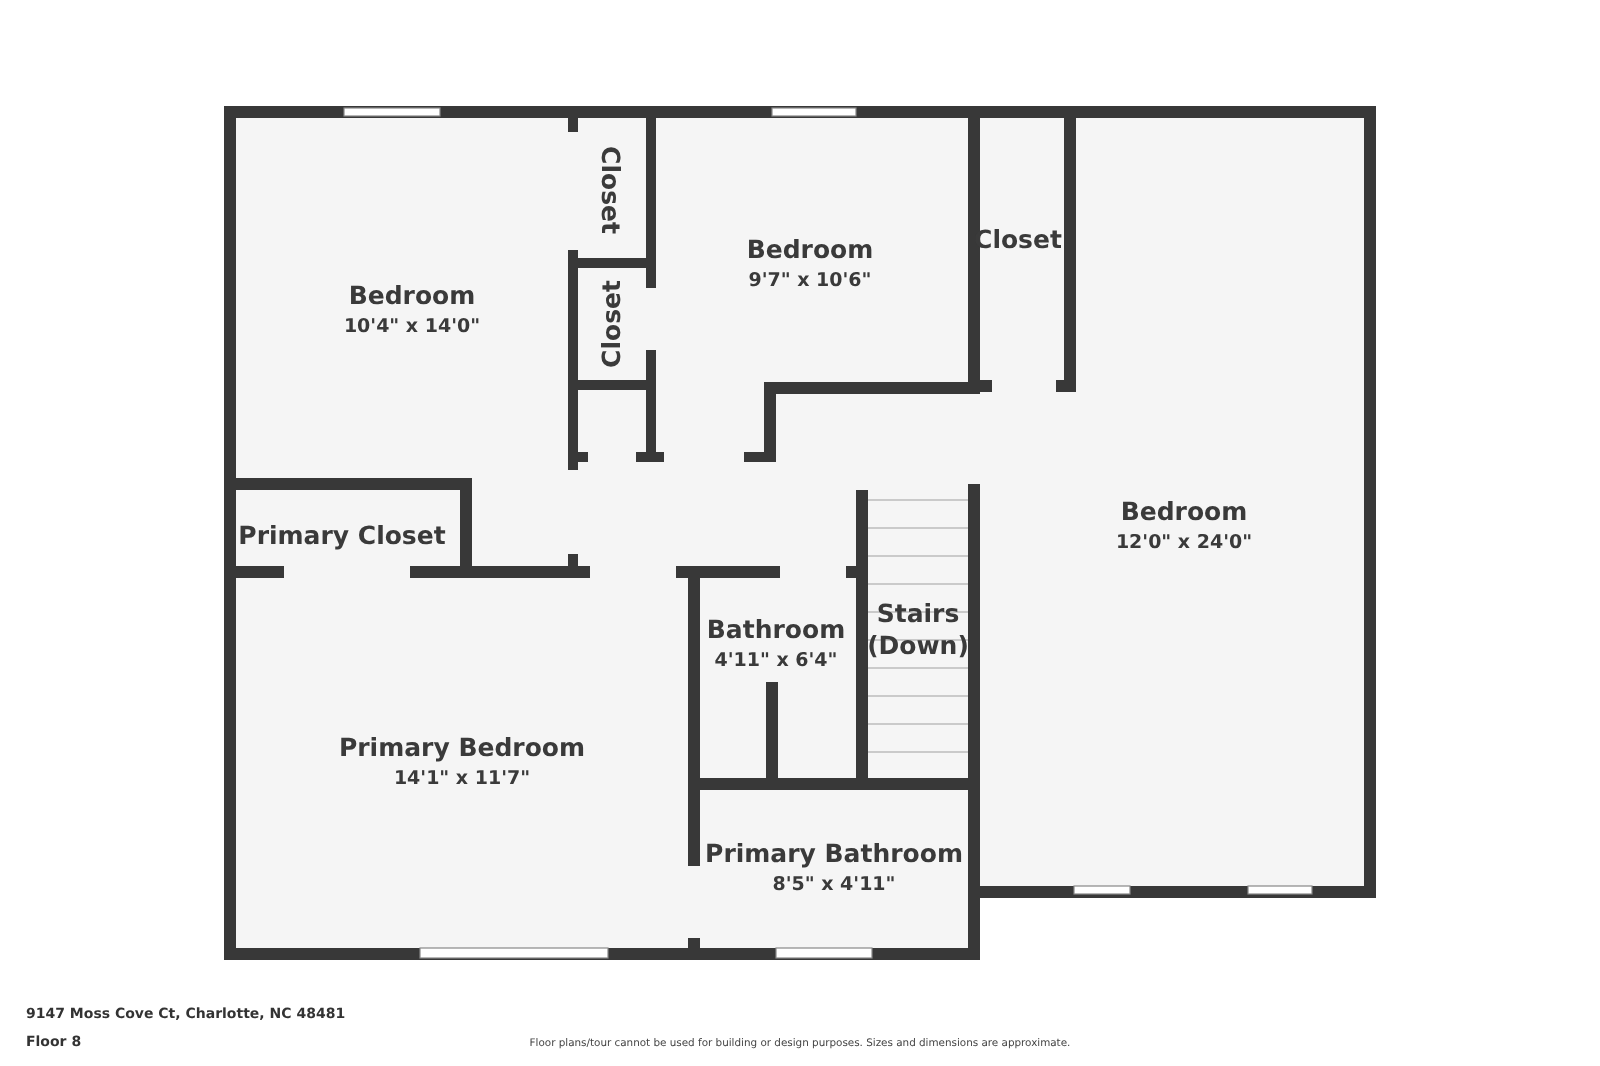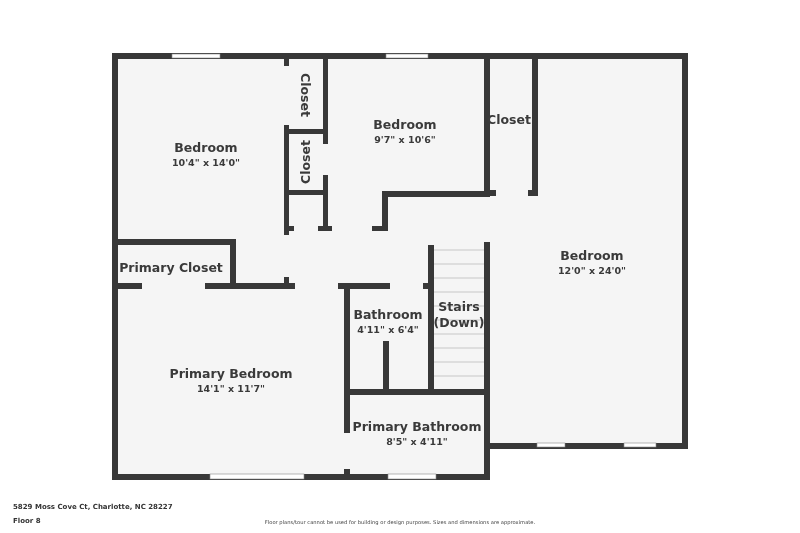--- a/index.html
+++ b/index.html
@@ -121,15 +121,15 @@
   <text class="room-label room-name" x="388" y="319" text-anchor="middle">Bathroom</text>
   <text class="room-label room-dim" x="388" y="333" text-anchor="middle">4'11" x 6'4"</text>
 
   <text class="room-label room-name" x="459" y="311" text-anchor="middle">Stairs</text>
   <text class="room-label room-name" x="459" y="327" text-anchor="middle">(Down)</text>
 
   <text class="room-label room-name" x="417" y="431" text-anchor="middle">Primary Bathroom</text>
   <text class="room-label room-dim" x="417" y="445" text-anchor="middle">8'5" x 4'11"</text>
 </svg>
 
-<div class="footer-addr">5829 Moss Cove Ct, Charlotte, NC 28227</div>
+<div class="footer-addr">9147 Moss Cove Ct, Charlotte, NC 48481</div>
 <div class="footer-floor">Floor 8</div>
 <div class="footer-disclaimer">Floor plans/tour cannot be used for building or design purposes. Sizes and dimensions are approximate.</div>
 
 </body></html>

